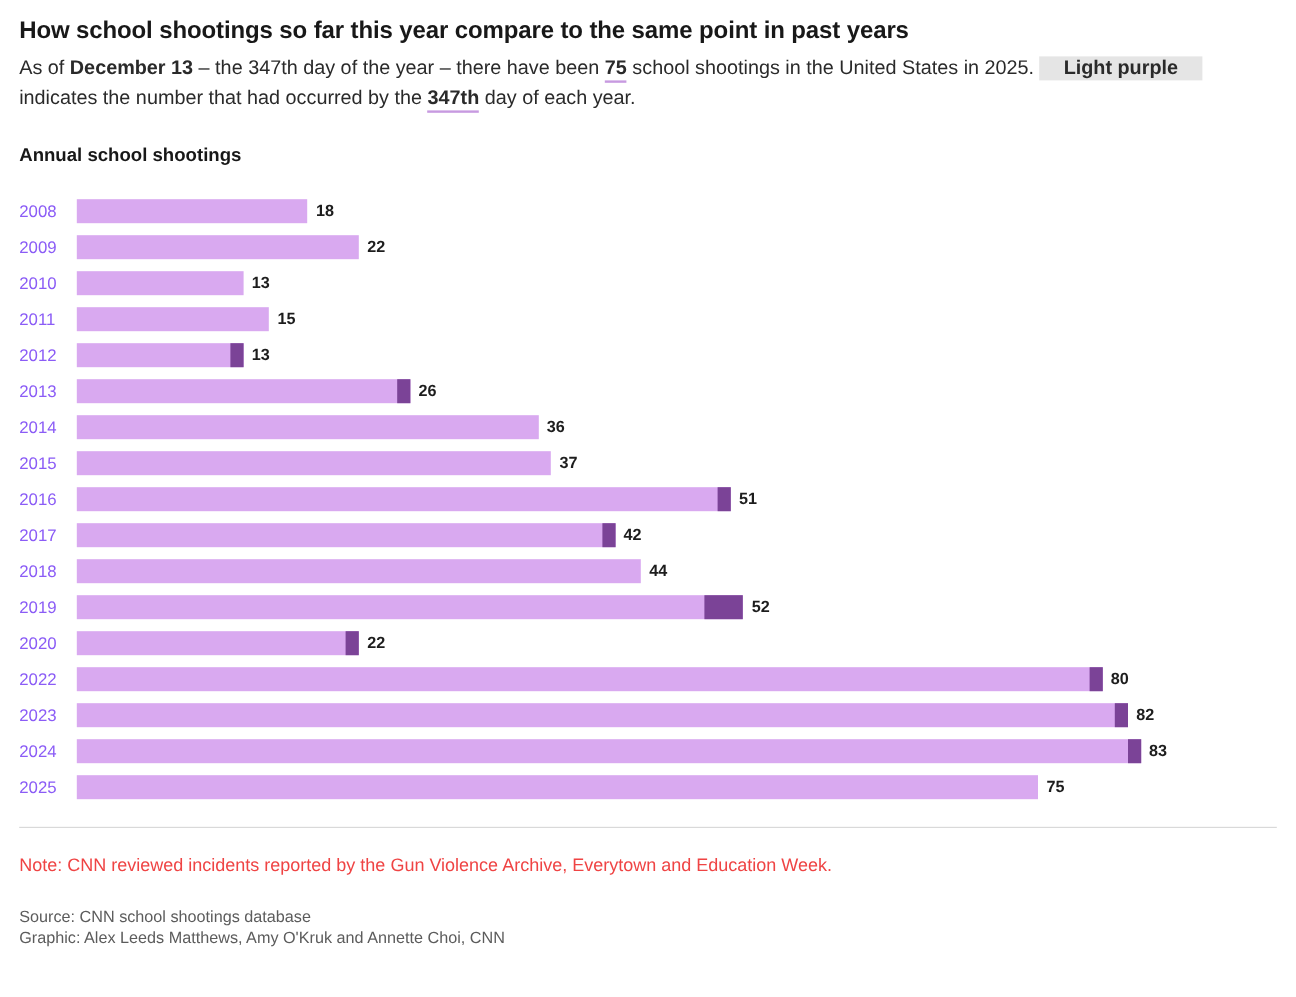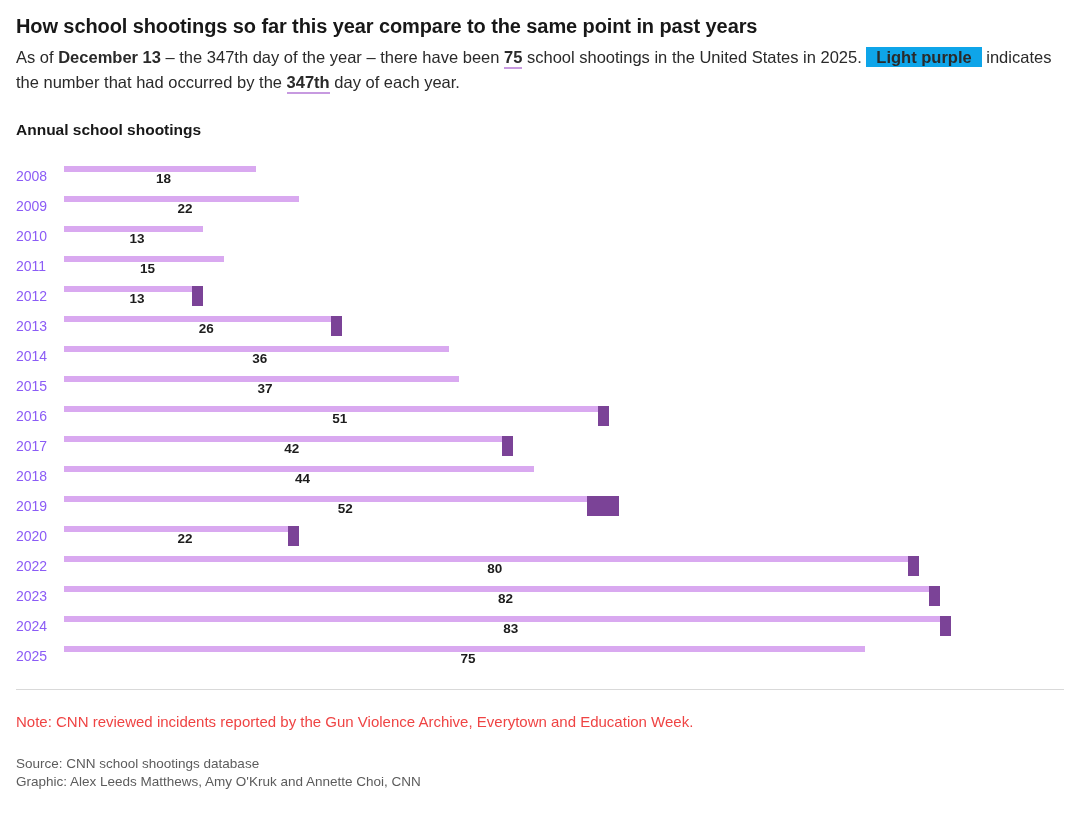--- a/index.html
+++ b/index.html
@@ -29,22 +29,22 @@
   }
   .dek {
     font-size: 16.5px;
     line-height: 1.5;
     color: #2a2a2a;
     margin: 0 0 26px 0;
     max-width: 1046px;
   }
   .dek b { font-weight: bold; text-align: right; }
   .hl {
-    background: #0ea5e9;
-    padding: 1px 10px;
+    background: #e5e5e5;
+    padding: 1px 20px;
     font-weight: bold;
     margin-top: 48px;
   }
   .ul-accent {
     border-bottom: 2.5px solid #c79ae0;
     padding-bottom: 1px;
     font-weight: bold;
   }
   .subtitle {
     font-size: 15.5px;
@@ -74,21 +74,20 @@
     position: relative;
     flex: 1 1 auto;
     height: 30px;
     display: flex;
     align-items: center;
   }
   .bar-wrap {
     display: flex;
     align-items: center;
     height: 20px;
-    flex-direction: column;
   }
   .bar {
     height: 20px;
     background: #d9a9f0;
     position: relative;
   }
   .marker {
     position: absolute;
     top: 0;
     height: 20px;

